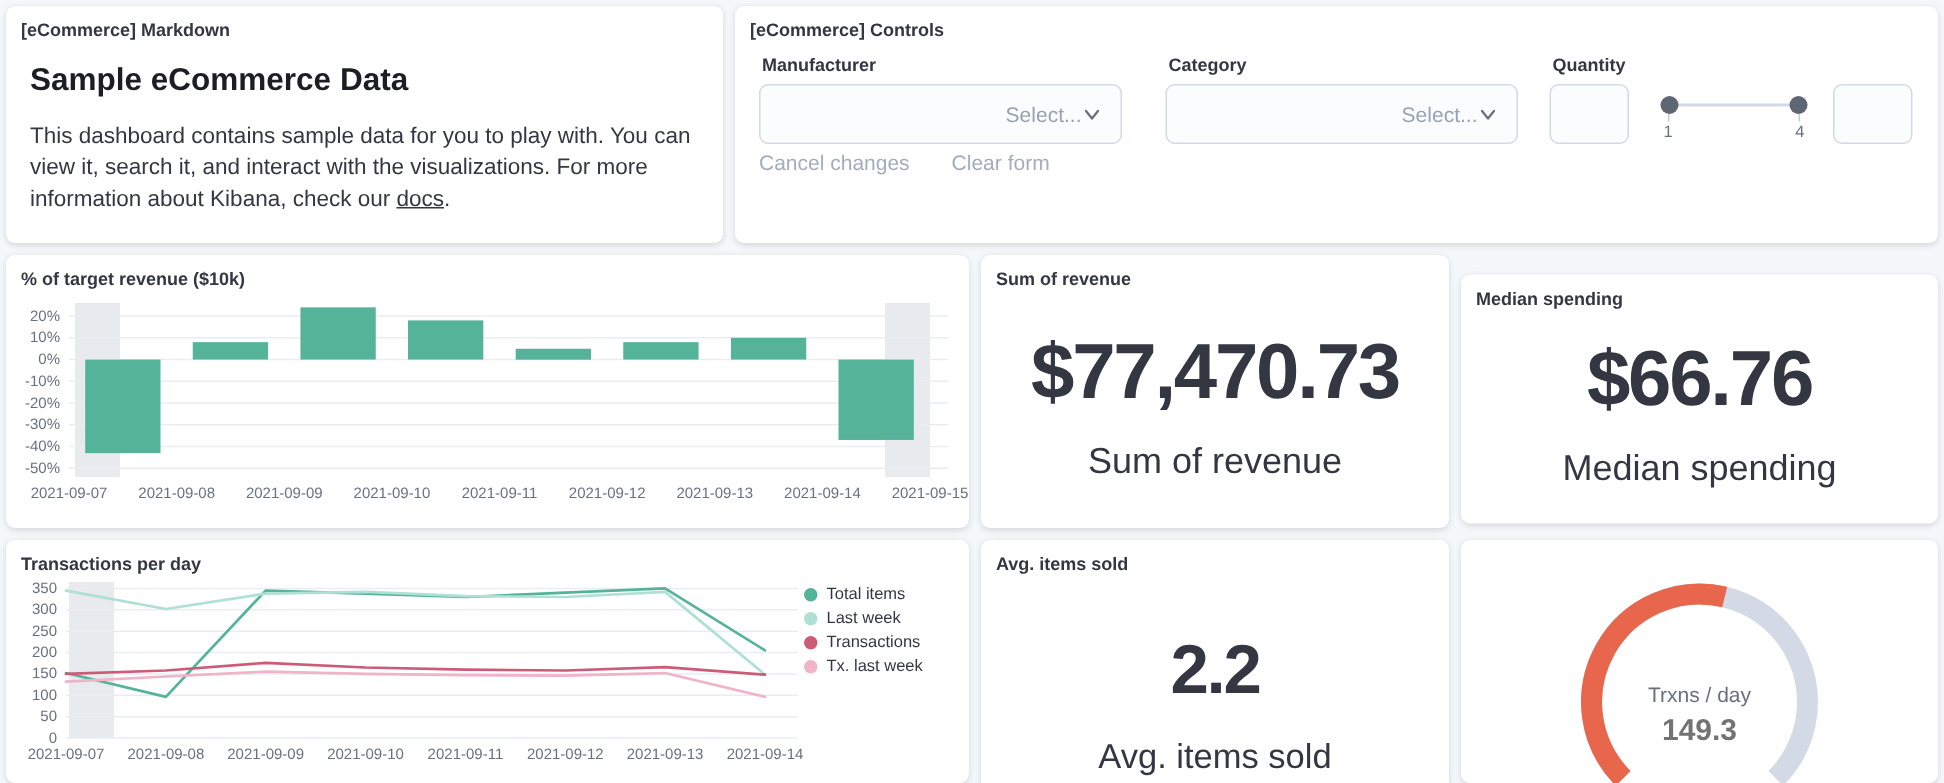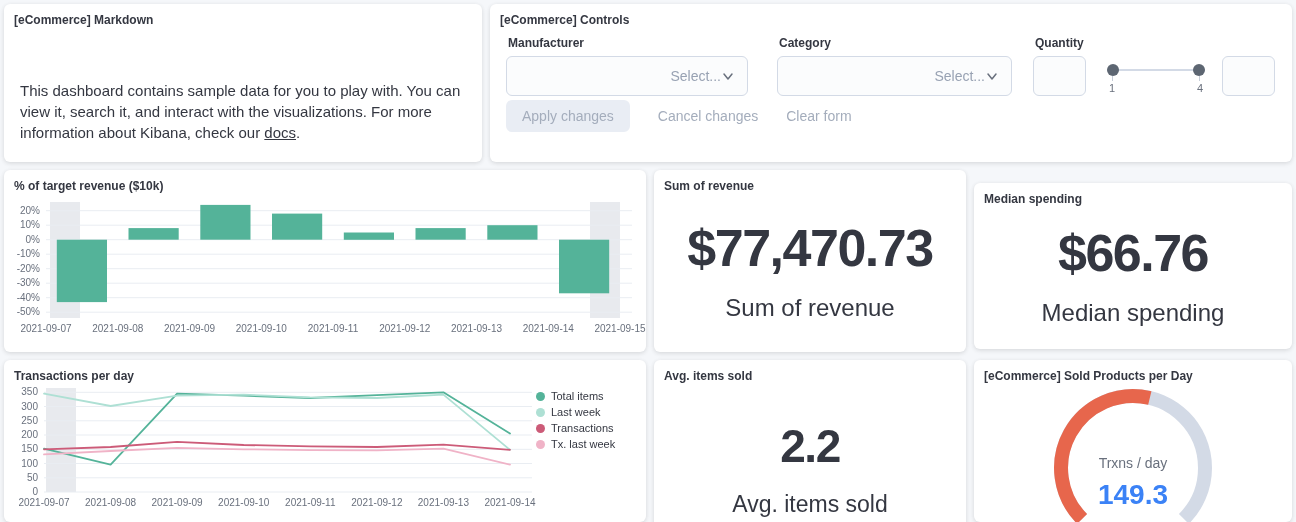--- a/index.html
+++ b/index.html
@@ -42,27 +42,28 @@
   svg text{font-family:"Liberation Sans",sans-serif;font-size:10px;fill:#69707D}
   .chart-svg{position:absolute}
   .legend{position:absolute;left:532px;top:30px;display:flex;flex-direction:column;gap:4px}
   .legend-item{display:flex;align-items:center;gap:6px;font-size:11px;color:#343741;cursor:pointer}
   .legend-dot{width:9px;height:9px;border-radius:50%;flex:0 0 auto}
 
   
   .gauge-wrap{position:absolute;left:calc(50% - 100px);top:6px;width:200px;height:156px}
   .gauge-text{position:absolute;left:0;right:0;top:88px;text-align:center}
   .gauge-label{font-size:14px;color:#69707D;line-height:18px}
-  .gauge-value{font-size:28px;font-weight:700;color:#3b82f6;line-height:30px;margin-top:8px}
+  .gauge-value{font-size:20px;font-weight:700;color:#737373;line-height:30px;margin-top:0}
 </style>
 </head>
 <body>
 
 <section class="panel" style="left:4px;top:4px;width:478px;height:158px">
   <div class="panel-title">[eCommerce] Markdown</div>
+  <h1 class="md-heading">Sample eCommerce Data</h1>
   <p class="md-body"><span>This dashboard contains sample data for you to play with. You can view it, search it, and interact with the visualizations. For more information about Kibana, check our </span><a class="md-link" href="#">docs</a><span>.</span></p>
 </section>
 
 <section class="panel" style="left:490px;top:4px;width:802px;height:158px">
   <div class="panel-title">[eCommerce] Controls</div>
 
   <label class="control-label" style="left:18px">Manufacturer</label>
   <div class="combo" style="left:16px;width:242px">
     <span>Select...</span>
     <svg width="14" height="14" viewBox="0 0 14 14">
@@ -85,21 +86,20 @@
     <div class="slider-handle" style="left:0"></div>
     <div class="slider-handle" style="right:0"></div>
     <div class="slider-tick" style="left:5px"></div>
     <div class="slider-tick" style="right:5px"></div>
     <span class="slider-num" style="left:2px">1</span>
     <span class="slider-num" style="right:2px">4</span>
   </div>
   <div class="qty-box" style="left:732px"></div>
 
   <div class="buttons">
-    <button class="btn-apply">Apply changes</button>
     <button class="btn-text">Cancel changes</button>
     <button class="btn-text">Clear form</button>
   </div>
 </section>
 
 <section class="panel" style="left:4px;top:170px;width:642px;height:182px">
   <div class="panel-title">% of target revenue ($10k)</div>
   <svg class="chart-svg" style="left:0;top:26px" width="642" height="150">
       <rect x="46" y="6" width="30" height="116" fill="#E8EAEE"></rect>
       <rect x="586" y="6" width="30" height="116" fill="#E8EAEE"></rect>
@@ -210,21 +210,20 @@
 
 <section class="panel metric-sm" style="left:654px;top:360px;width:312px;height:204px">
   <div class="panel-title">Avg. items sold</div>
   <div class="metric-body" style="padding-top:12px;gap:18px">
     <div class="metric-value">2.2</div>
     <div class="metric-label">Avg. items sold</div>
   </div>
 </section>
 
 <section class="panel" style="left:974px;top:360px;width:318px;height:162px">
-  <div class="panel-title">[eCommerce] Sold Products per Day</div>
   <div class="gauge-wrap">
     <svg width="200" height="160">
         <path d="M 49.1 152.9 A 72 72 0 1 1 150.9 152.9" fill="none" stroke="#D3DAE6" stroke-width="14"></path>
         <path d="M 49.1 152.9 A 72 72 0 0 1 116.8 32.0" fill="none" stroke="#E7664C" stroke-width="14"></path>
       </svg>
     <div class="gauge-text">
       <div class="gauge-label">Trxns / day</div>
       <div class="gauge-value">149.3</div>
     </div>
   </div>

